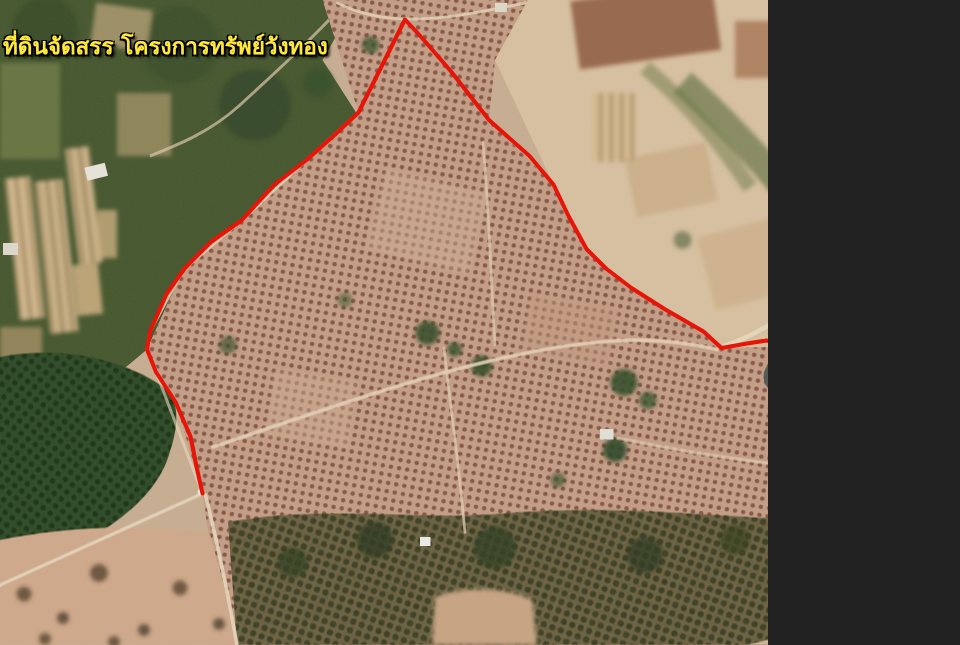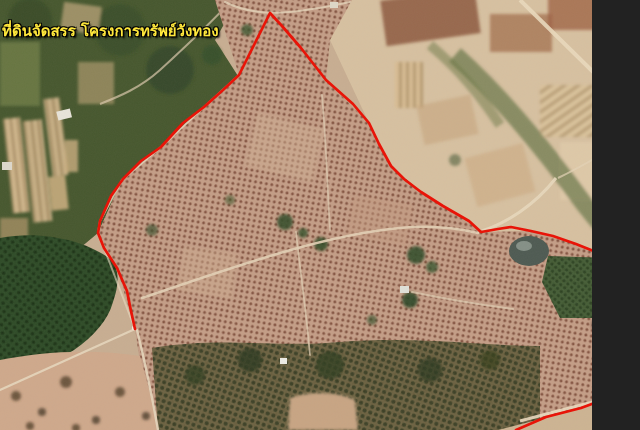--- a/index.html
+++ b/index.html
@@ -1,17 +1,17 @@
 <!DOCTYPE html>
 <html><head>
 <meta charset="utf-8">
 <style>
   html,body{margin:0;padding:0;background:#222;}
   .stage{
-    position:relative;width:592px;height:430px;overflow:hidden;
+    position:relative;width:512px;height:430px;overflow:hidden;
     font-family:"DejaVu Sans","Liberation Sans",sans-serif;
   }
   .stage svg{position:absolute;left:0;top:0;display:block;}
   .map-label{
     position:absolute;left:2px;top:22px;
     font-size:15px;font-weight:bold;line-height:1.2;
     letter-spacing:0px;white-space:nowrap;
     text-shadow:1px 1px 0 #000,-1px 1px 0 #000,1px -1px 0 #000,-1px -1px 0 #000,2px 2px 2px rgba(0,0,0,.9);
   }
 </style>

